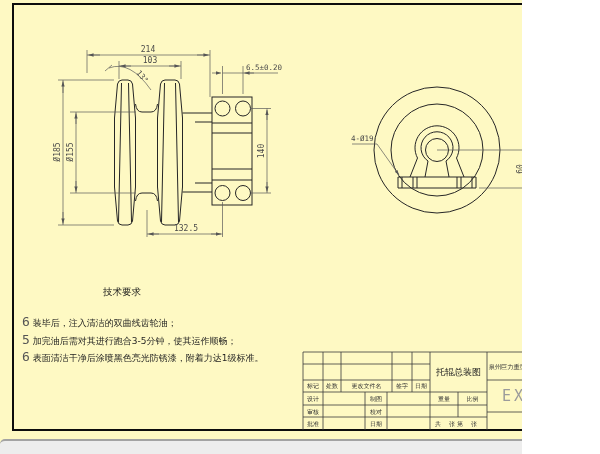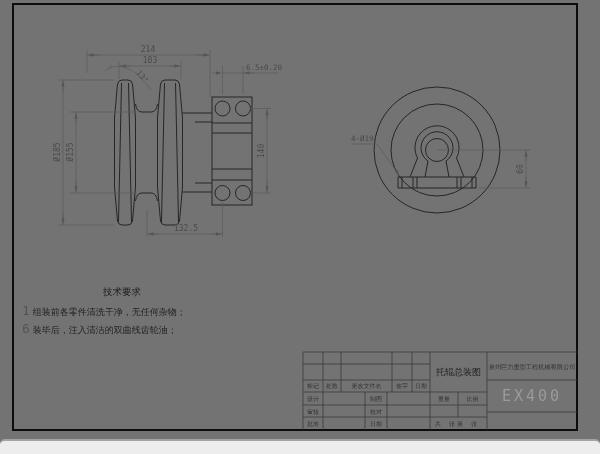--- a/index.html
+++ b/index.html
@@ -1,31 +1,31 @@
 <!DOCTYPE html>
 <html><head>
 <meta charset="utf-8">
 <style>
   html,body{margin:0;padding:0;background:#fff;}
   .stage{
-    position:relative;width:600px;height:454px;background:#737373;overflow:hidden;
+    position:relative;width:522px;height:454px;background:#fef9c3;overflow:hidden;
     font-family:"DejaVu Sans",sans-serif;
   }
   .stage svg{position:absolute;left:0;top:0;}
   .dimtxt{font-family:"DejaVu Sans Mono",monospace;fill:#4a4a4a;font-size:8px;}
   .dimtxt-sm{font-family:"DejaVu Sans Mono",monospace;fill:#4a4a4a;font-size:7.5px;}
   .tbl{font-family:"DejaVu Sans",sans-serif;fill:#333;font-size:6px;}
   .tbl-title{font-family:"DejaVu Sans",sans-serif;fill:#222;font-size:9px;}
   .tbl-co{font-family:"DejaVu Sans",sans-serif;fill:#333;font-size:6.2px;}
   .tbl-model{font-family:"DejaVu Sans Mono",monospace;fill:#9b9b9b;font-size:15px;letter-spacing:3px;}
   .tech{
     position:absolute;left:22px;top:286px;width:292px;color:#222;
   }
   .tech-title{
-    width:200px;text-align:center;font-size:9.5px;margin-bottom:4px;color:#1a1a1a;
+    width:200px;text-align:center;font-size:9.5px;margin-bottom:15px;color:#1a1a1a;
   }
   .tech-item{
     font-size:9px;line-height:16.6px;white-space:nowrap;color:#1f1f1f;
   }
   .tech-item::first-letter{
     font-size:13px;font-family:"DejaVu Sans Mono",monospace;color:#555;
   }
   .bottom-bar{
     position:absolute;left:0px;top:439px;width:600px;height:15px;
     background:#ededed;border-top:2px solid #a3a3a3;border-radius:5px 5px 0 0;
@@ -203,19 +203,20 @@
     <text class="tbl" x="460" y="426" text-anchor="middle">第</text>
     <text class="tbl" x="474" y="426" text-anchor="middle">张</text>
     <text class="tbl-title" x="458.5" y="375" text-anchor="middle">托辊总装图</text>
     <text class="tbl-co" x="532" y="369" text-anchor="middle">泉州巨力重型工程机械有限公司</text>
     <text class="tbl-model" x="532" y="401" text-anchor="middle">EX400</text>
   </g>
 </svg>
 
 <div class="tech">
   <div class="tech-title">技术要求</div>
-  <div class="tech-item">1 组装前各零件清洗干净，无任何杂物；</div>
   <div class="tech-item">6 装毕后，注入清洁的双曲线齿轮油；</div>
+  <div class="tech-item">5 加完油后需对其进行跑合3-5分钟，使其运作顺畅；</div>
+  <div class="tech-item">6 表面清洁干净后涂喷黑色亮光防锈漆，附着力达1级标准。</div>
 </div>
 
 <div class="bottom-bar"></div>
 
 </div>
 
 </body></html>

